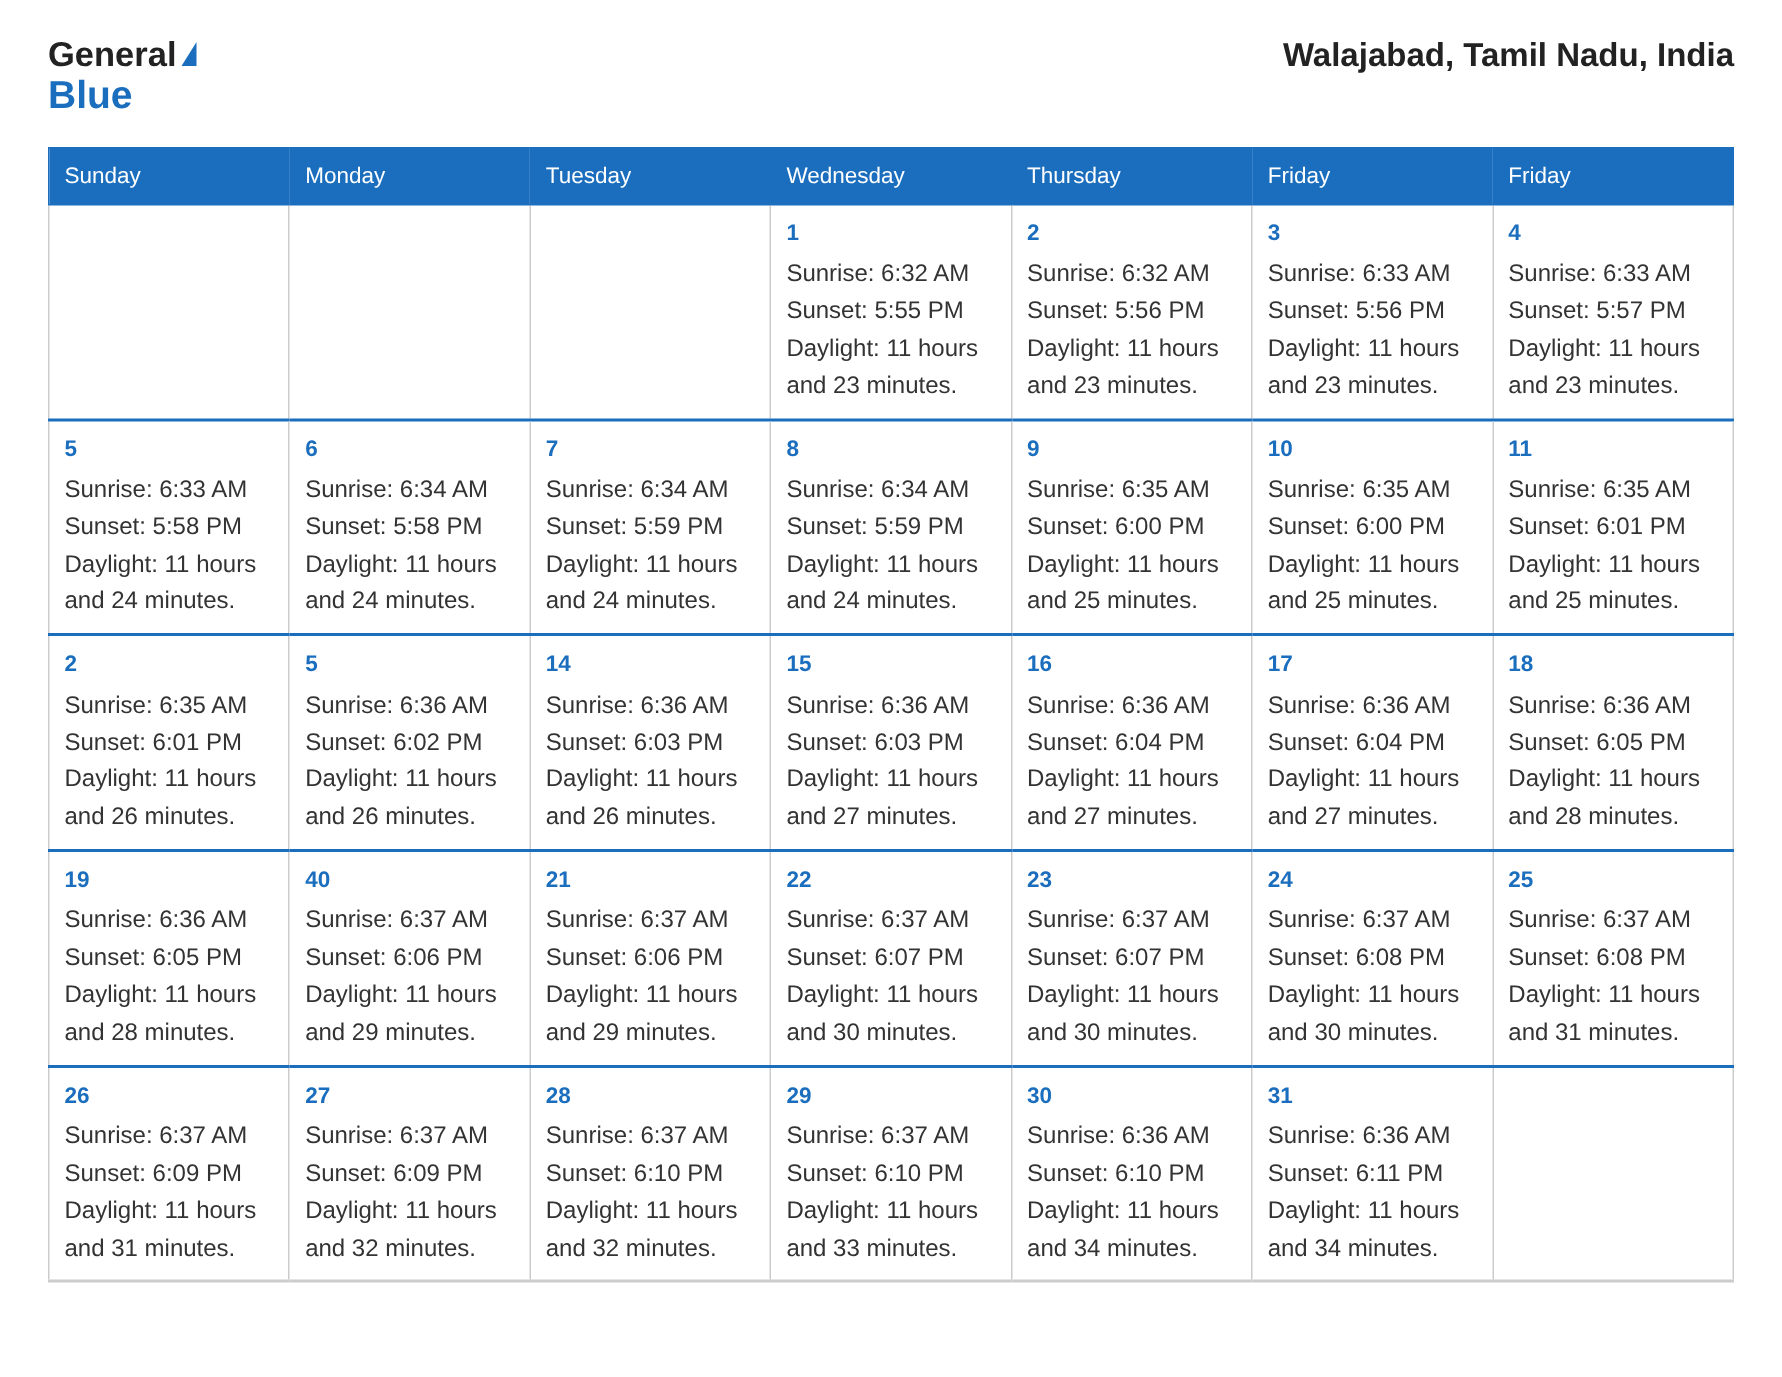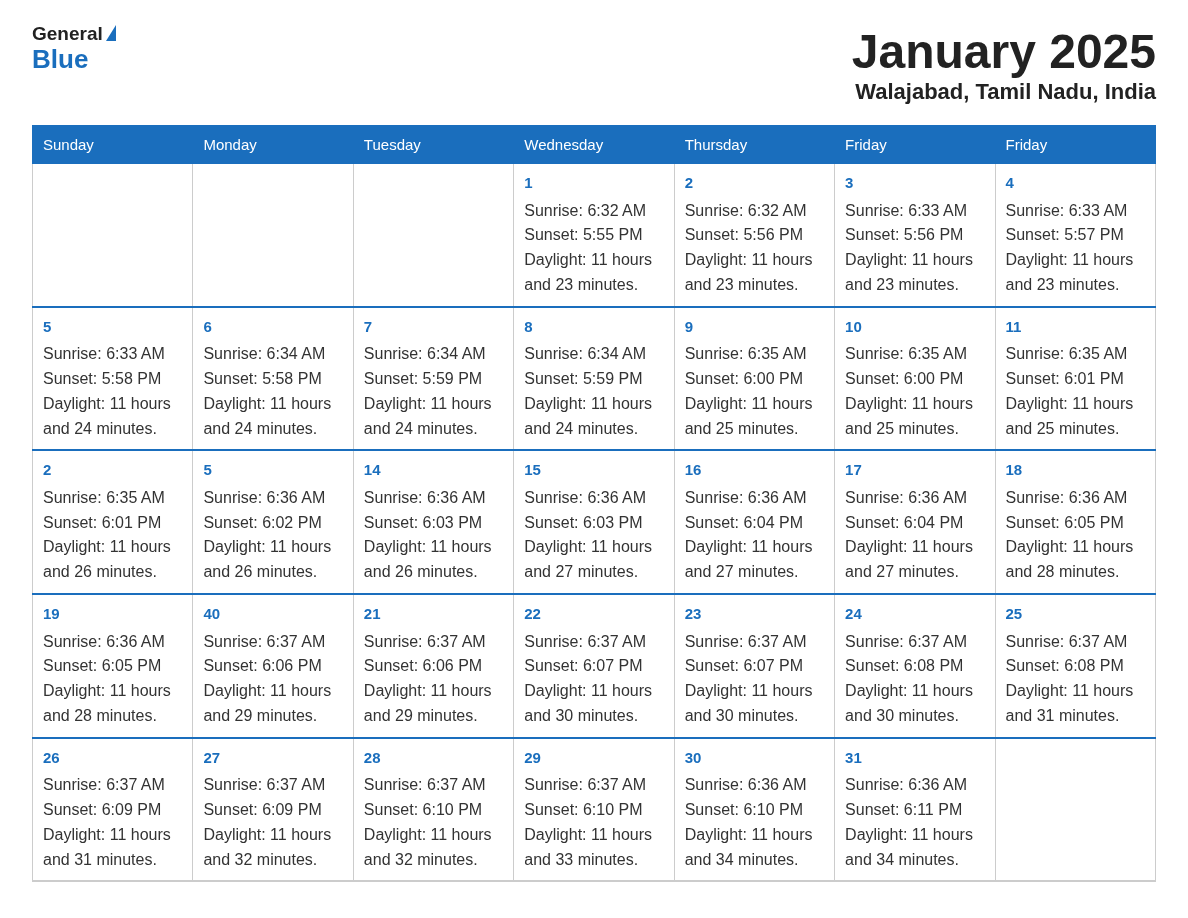--- a/index.html
+++ b/index.html
@@ -86,29 +86,28 @@
     .row-divider td {
       border-top: 2px solid #1a6ebd !important;
     }
   </style>
 </head>
 <body>
 
 <div class="header">
   <div class="logo">
     <div class="logo-line1">
-      <span style="color:#222;font-size:19px;font-weight:bold;">General</span>
+      <span style="color:#222;font-size:23px;font-weight:bold;">General</span>
       <span style="display:inline-block;width:0;height:0;border-left:10px solid transparent;border-right:0px solid transparent;border-bottom:16px solid #1a6ebd;margin-left:3px;margin-bottom:2px;"></span>
     </div>
     <div>
       <span style="color:#1a6ebd;font-size:26px;font-weight:bold;text-align:center;">Blue</span>
     </div>
   </div>
   <div class="title-block">
-    <h1>January 2025</h1>
     <h2>Walajabad, Tamil Nadu, India</h2>
   </div>
 </div>
 
 <table>
   <thead>
     <tr>
     <th>Sunday</th>
         <th>Monday</th>
         <th>Tuesday</th>

